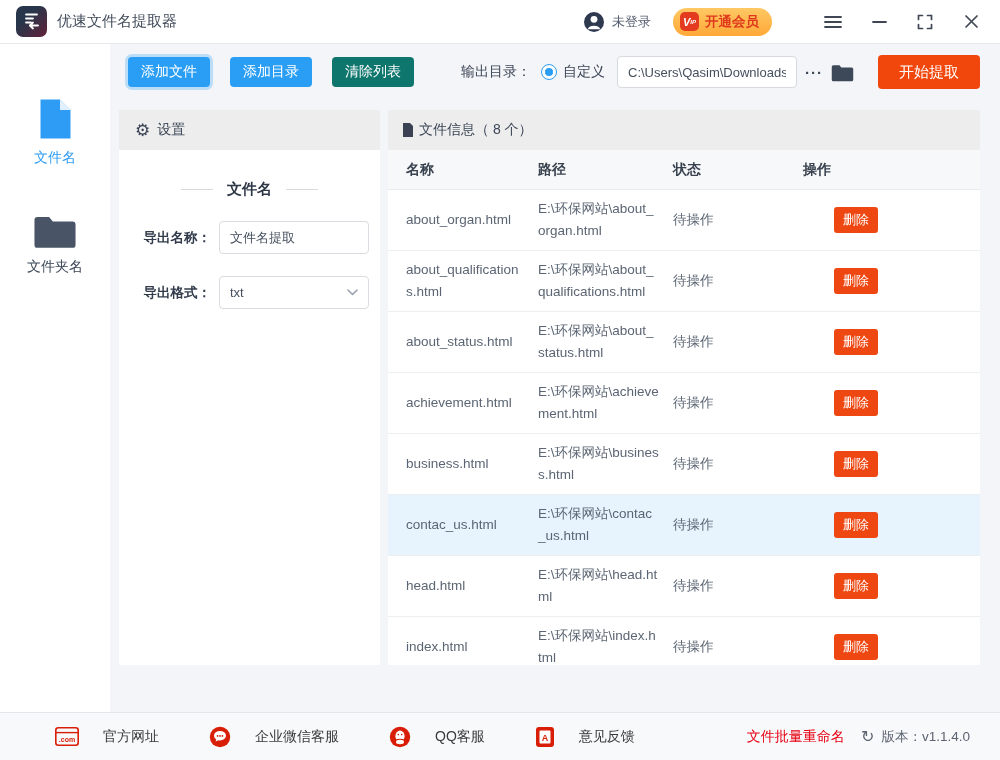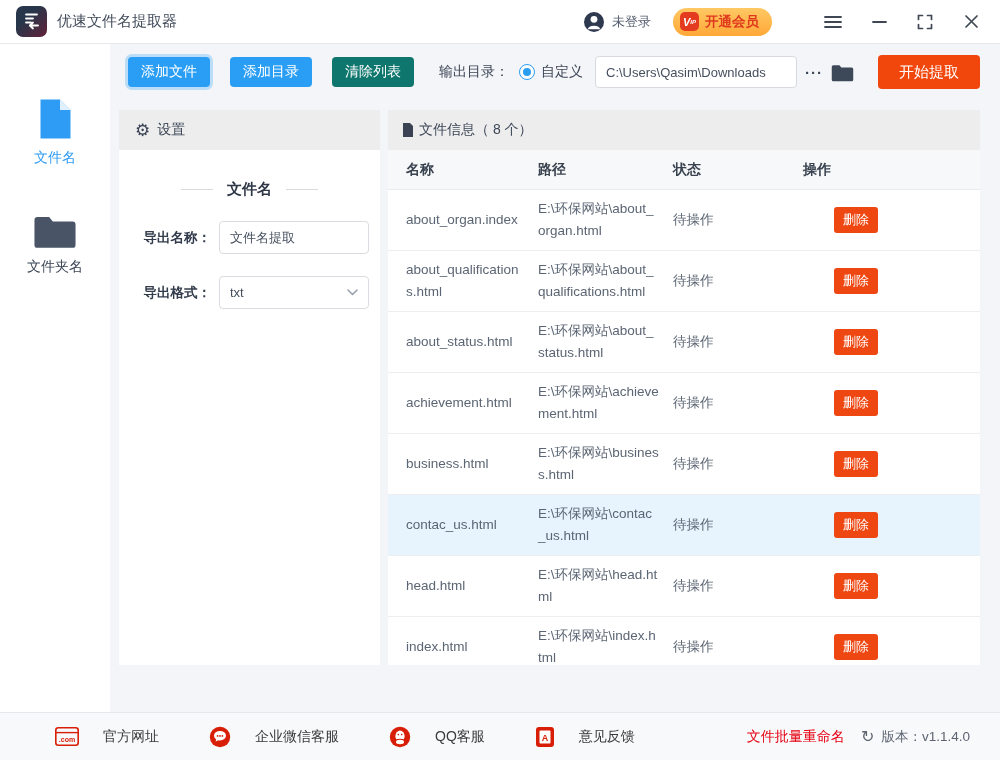--- a/index.html
+++ b/index.html
@@ -52,21 +52,21 @@
   .btn-blue.focus-ring { box-shadow:0 0 0 3px rgba(42,158,245,.28); }
   .btn-orange { background:#0f766e;font-family:Liberation Mono, monospace; }
   .out-group { margin-left:auto; display:flex; align-items:center; }
   .out-label { font-size:14px; color:#3c4656; }
   .radio { width:16px; height:16px; border-radius:50%; border:1px solid #b8bec7; background:#fff; position:relative; display:inline-block; flex:0 0 auto; }
   .radio.checked { border-color:#2a9ef5; }
   .radio.checked::after { content:""; position:absolute; left:3px; top:3px; width:8px; height:8px; border-radius:50%; background:#2a9ef5; }
   .out-group .radio { margin:0 6px 0 10px; }
   .radio-lbl { font-size:14px; color:#3c4656; }
   .path-input {
-    width:202px; height:32px; margin-left:12px; border:1px solid #d6dade; border-radius:4px;
+    width:180px; height:32px; margin-left:12px; border:1px solid #d6dade; border-radius:4px;
     padding:0 10px; font-size:13px; color:#454f5e; font-family:inherit; background:#fff;
   }
   .more-btn { background:none; border:none; cursor:pointer; font-size:15px; letter-spacing:1px; color:#3c4656; margin:0 8px 0 8px; font-weight:bold; }
   .folder-btn { background:none; border:none; cursor:pointer; padding:0; display:flex; }
   .btn-start { background:#f2470c; height:34px; padding:0 21px; font-size:15px; margin-left:24px; }
   
   .content { display:flex; margin-top:22px; height:555px; }
   .panel-header {
     height:40px; background:#ededee; display:flex; align-items:center;
     padding-left:16px; font-size:14px; color:#3c4656; flex:0 0 auto;
@@ -246,21 +246,21 @@
           <span>文件信息（ 8 个）</span>
         </div>
         <div class="thead">
           <span class="hcell">名称</span>
           <span class="hcell">路径</span>
           <span class="hcell">状态</span>
           <span class="hcell">操作</span>
         </div>
         <div class="tbody">
   <div class="trow">
-    <div class="cell">about_organ.index</div>
+    <div class="cell">about_organ.html</div>
     <div class="cell">E:\环保网站\about_organ.html</div>
     <div class="cell">待操作</div>
     <div class="cell" style="padding-right:0;">
       <button class="del-btn">删除</button>
     </div>
   </div>
 
   <div class="trow">
     <div class="cell">about_qualifications.html</div>
     <div class="cell">E:\环保网站\about_qualifications.html</div>

